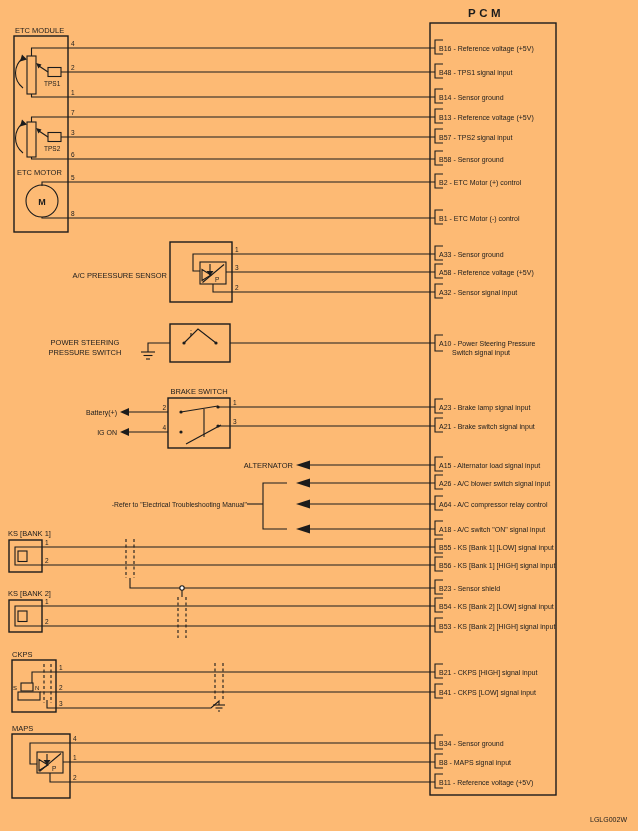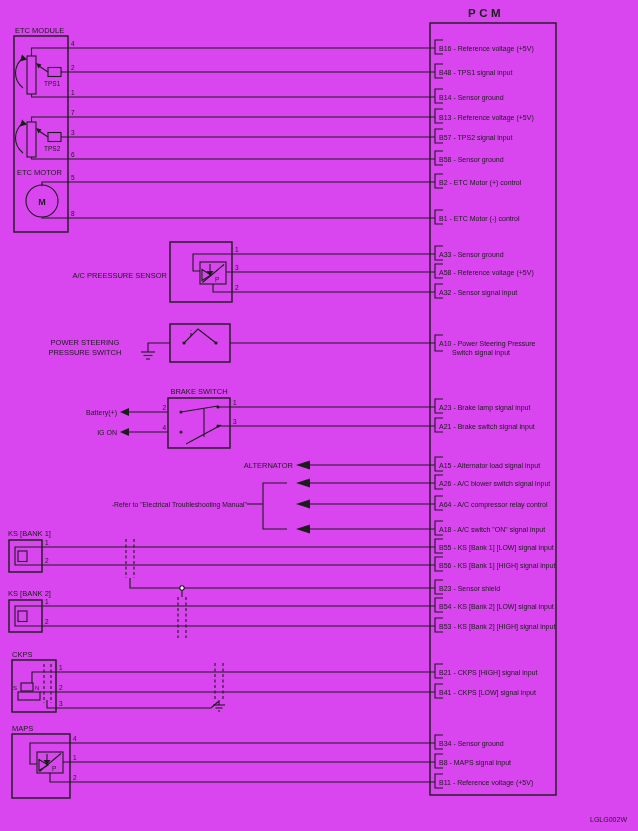--- a/index.html
+++ b/index.html
@@ -1,16 +1,16 @@
 <!DOCTYPE html>
 <html><head>
 <meta charset="utf-8">
 <style>
   html,body{margin:0;padding:0;background:#fff;}
-  .page{position:relative;width:638px;height:831px;background:#d946ef;overflow:hidden;}
+  .page{position:relative;width:638px;height:831px;background:#fdba74;overflow:hidden;}
   svg{display:block;}
   text{font-family:"Liberation Sans", sans-serif;fill:#1c1c1c;}
   .pinlbl{font-size:7px;}
   .complbl{font-size:7.5px;}
   .num{font-size:6.5px;}
   .small{font-size:6.5px;}
   .tiny{font-size:6px;}
   .title{font-size:11.5px;font-weight:bold;letter-spacing:3.5px;}
   .code{font-size:7px;}
   .wire{stroke:#1c1c1c;stroke-width:1.1;fill:none;}

